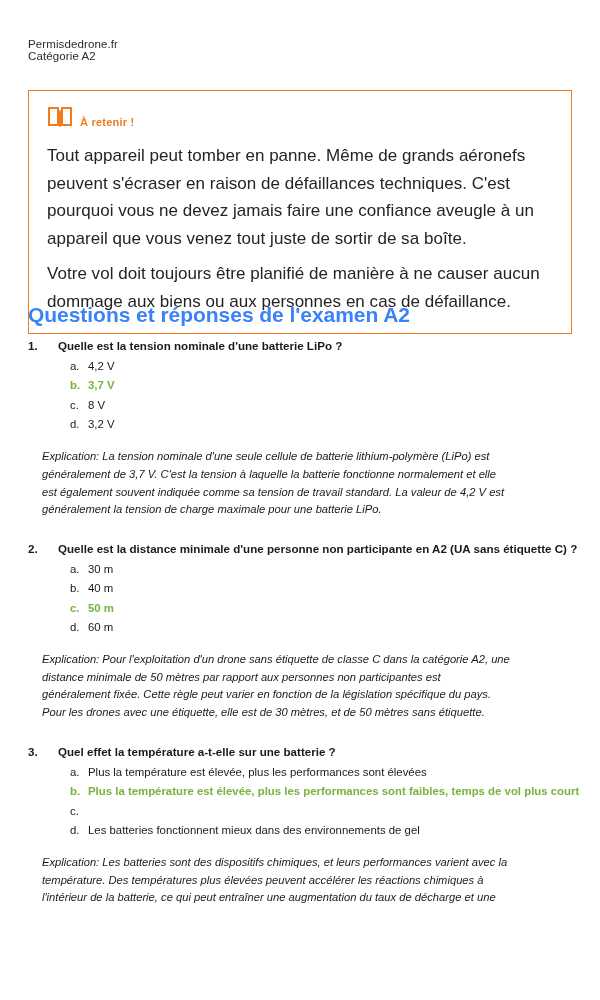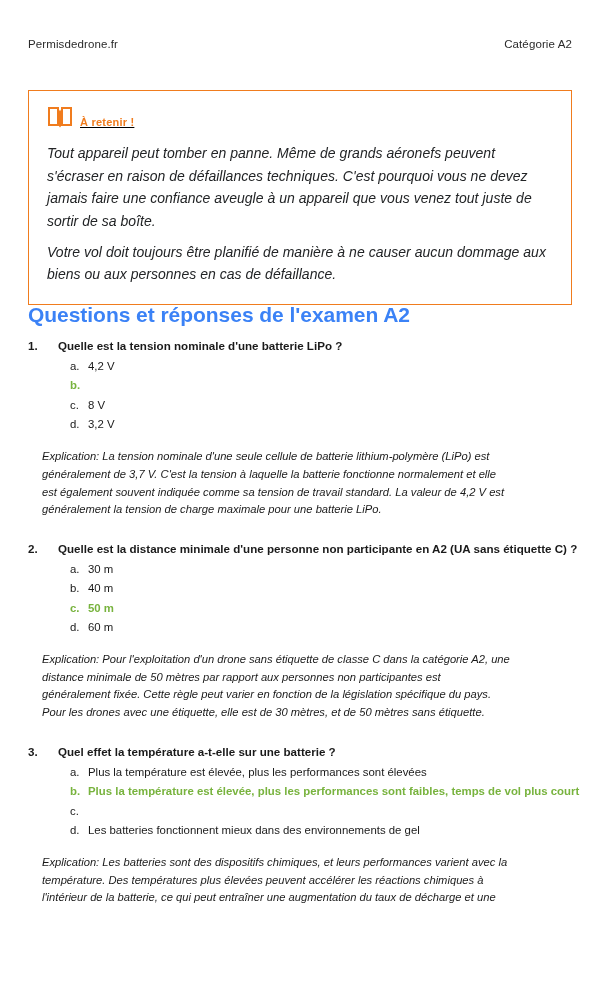--- a/index.html
+++ b/index.html
@@ -25,53 +25,52 @@
     position: absolute;
     top: 38px;
     left: 28px;
     right: 28px;
     display: flex;
     justify-content: space-between;
     align-items: baseline;
     font-size: 11.5px;
     color: #2b2b2b;
     letter-spacing: .01em;
+    flex-direction: column;
   }
 
   
   .callout {
     position: absolute;
     top: 90px;
     left: 28px;
     width: 544px;
     border: 1.6px solid #f07c1e;
     background: #ffffff;
     padding: 14px 18px 18px 18px;
   }
   .callout-head {
     display: flex;
     align-items: flex-end;
     gap: 7px;
     margin-bottom: 13px;
-    text-decoration: underline;
   }
   .book-icon { display: block; width: 26px; height: 24px; flex: 0 0 auto; }
   .callout-title {
     font-size: 11px;
     font-weight: bold;
     color: #f07c1e;
     letter-spacing: .02em;
     padding-bottom: 1px;
   }
   .callout p {
-    font-size: 14px;
+    font-size: 17px;
     line-height: 1.62;
     color: #222426;
     letter-spacing: .002em;
-    font-style: italic;
   }
   .callout p + p { margin-top: 8px; }
 
   
   .section-title {
     position: absolute;
     top: 303px;
     left: 28px;
     font-size: 21px;
     font-weight: bold;
@@ -166,20 +165,21 @@
         <span class="qnum">1.</span>
         <span class="qtext">Quelle est la tension nominale d'une batterie LiPo ?</span>
       </div>
       <div class="options">
         <div class="opt">
           <span class="opt-letter">a.</span>
           <span class="opt-text">4,2 V</span>
         </div>
         <div class="opt correct">
           <span class="opt-letter">b.</span>
+          <span class="opt-text">3,7 V</span>
         </div>
         <div class="opt">
           <span class="opt-letter">c.</span>
           <span class="opt-text">8 V</span>
         </div>
         <div class="opt">
           <span class="opt-letter">d.</span>
           <span class="opt-text">3,2 V</span>
         </div>
       </div>

